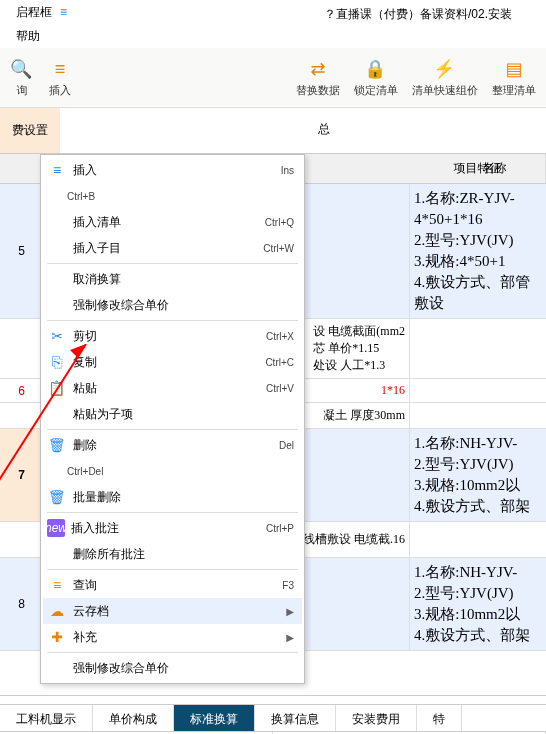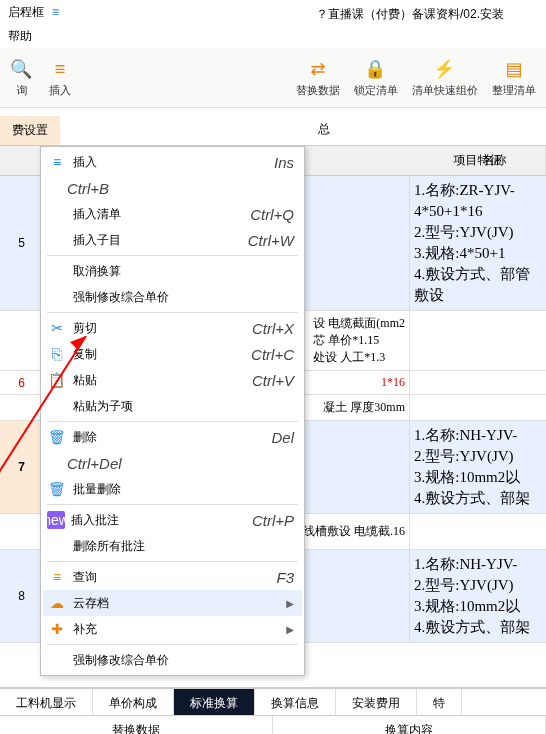--- a/index.html
+++ b/index.html
@@ -1,54 +1,54 @@
 <!DOCTYPE html>
 <html><head>
 <meta charset="utf-8">
 <style>
 * { margin: 0; padding: 0; box-sizing: border-box; font-family: "Microsoft YaHei", sans-serif; font-size: 12px; }
 body { background: #fff; width: 546px; height: 734px; overflow: hidden; position: relative; }
 
-.top-bar { display: flex; align-items: center; height: 24px; padding: 0 8px; gap: 8px; }
+.top-bar { display: flex; align-items: center; height: 24px; padding: 0 16px; gap: 8px; }
 .top-bar .title-frag { color: #000; white-space: nowrap; overflow: hidden; }
 
 .toolbar { display: flex; align-items: center; height: 60px; border-bottom: 1px solid #ddd; padding: 4px; gap: 2px; background: #f9f9f7; }
 .toolbar .tb-btn { display: flex; flex-direction: column; align-items: center; justify-content: center; padding: 2px 6px; cursor: pointer; color: #333; }
 .tb-icon { width: 24px; height: 24px; display: flex; align-items: center; justify-content: center; font-size: 18px; }
 .tb-label { font-size: 11px; margin-top: 2px; white-space: nowrap; }
 
 .sub-nav { display: flex; border-bottom: 1px solid #ccc; }
-.sub-nav .nav-btn { padding: 6px 12px; cursor: pointer; margin-top: 8px; }
+.sub-nav .nav-btn { padding: 14px 12px; cursor: pointer; }
 .sub-nav .nav-btn.active { background: #fce9d6; }
 .sub-nav .nav-spacer { flex: 1; }
 .sub-nav-right-text { position: absolute; left: 318px; top: 121px; font-size: 12px; }
 
 .grid-area { position: relative; height: 542px; border-bottom: 1px solid #ccc; overflow: hidden; }
 .grid-header { display: flex; background: #f0f0f0; border-bottom: 1px solid #ccc; }
 .grid-header .col { padding: 6px; border-right: 1px solid #ddd; text-align: center; }
 .row { display: flex; border-bottom: 1px solid #ddd; min-height: 80px; }
 .row .idx { width: 44px; text-align: center; padding: 4px 2px; border-right: 1px solid #ddd; display: flex; align-items: center; justify-content: center; }
 .row .cell-mid { flex: 1; padding: 4px; border-right: 1px solid #ddd; display: flex; align-items: center; }
 .row .cell-right { width: 136px; padding: 4px; font-size: 15px; line-height: 1.4; overflow: hidden; }
 .row.blue { background: #e8effd; }
 .ml { font-family: SimSun; }
 
 .ctx-menu { position: absolute; left: 40px; top: 0; width: 265px; background: #fff; border: 1px solid #bfbfbf; box-shadow: 2px 2px 6px rgba(0,0,0,.2); z-index: 100; padding: 2px; }
 .ctx-item { display: flex; align-items: center; padding: 4px 8px 4px 4px; cursor: pointer; }
 .ctx-ico { width: 20px; height: 18px; display: flex; align-items: center; justify-content: center; font-size: 14px; }
 .ctx-label { flex: 1; padding-left: 6px; }
-.ctx-shortcut { color: #444; font-size: 15px; font-style: italic; }
+.ctx-shortcut { color: #444; font-size: 10px; }
 .ctx-arrow { color: #666; font-size: 10px; padding-left: 4px; }
 .ctx-sep { height: 1px; background: #ddd; margin: 2px 4px; }
 .ctx-item.hover { background: #e8effd; }
 .red-line { position: absolute; left: -80px; top: 190px; width: 170px; height: 170px; z-index: 200; pointer-events: none; }
 
-.bottom-tabs { display: flex; border-top: 1px solid #ccc; border-bottom: 1px solid #ccc; height: 28px; }
+.bottom-tabs { display: flex; border-top: 1px solid #ccc; border-bottom: 1px solid #ccc; height: 28px; margin-top: 8px; }
 .bottom-tabs .tab { padding: 6px 16px; border-right: 1px solid #ddd; cursor: pointer; white-space: nowrap; }
-.bottom-tabs .tab.active { background: #0f172a; color: #fff; }
+.bottom-tabs .tab.active { background: #0c4a6e; color: #fff; }
 
 .bottom-sub { display: flex; height: 28px; border-bottom: 1px solid #ccc; }
 .bottom-sub .sub { flex: 1; padding: 6px; text-align: center; border-right: 1px solid #ddd; cursor: pointer; }
 
 .orange { color: #e8840c; }
 .blue-ico { color: #2b8be8; }
 </style>
 </head>
 <body>
 
@@ -215,21 +215,21 @@
       <div class="ctx-item">
         <span class="ctx-ico "></span>
         <span class="ctx-shortcut">Ctrl+Del</span>
       </div>
       <div class="ctx-item">
         <span class="ctx-ico blue-ico">🗑</span>
         <span class="ctx-label">批量删除</span>
       </div>
       <div class="ctx-sep"></div>
       <div class="ctx-item">
-        <span class="ctx-ico orange" style="font-size: 14px; background: #8b5cf6; color: rgb(255, 255, 255); border-radius: 2px; width: 18px;">new</span>
+        <span class="ctx-ico orange" style="font-size: 12px; background: #8b5cf6; color: rgb(255, 255, 255); border-radius: 2px; width: 18px; font-style: italic;">new</span>
         <span class="ctx-label">插入批注</span>
         <span class="ctx-shortcut">Ctrl+P</span>
       </div>
       <div class="ctx-item">
         <span class="ctx-ico "></span>
         <span class="ctx-label">删除所有批注</span>
       </div>
       <div class="ctx-sep"></div>
       <div class="ctx-item">
         <span class="ctx-ico orange">≡</span>

